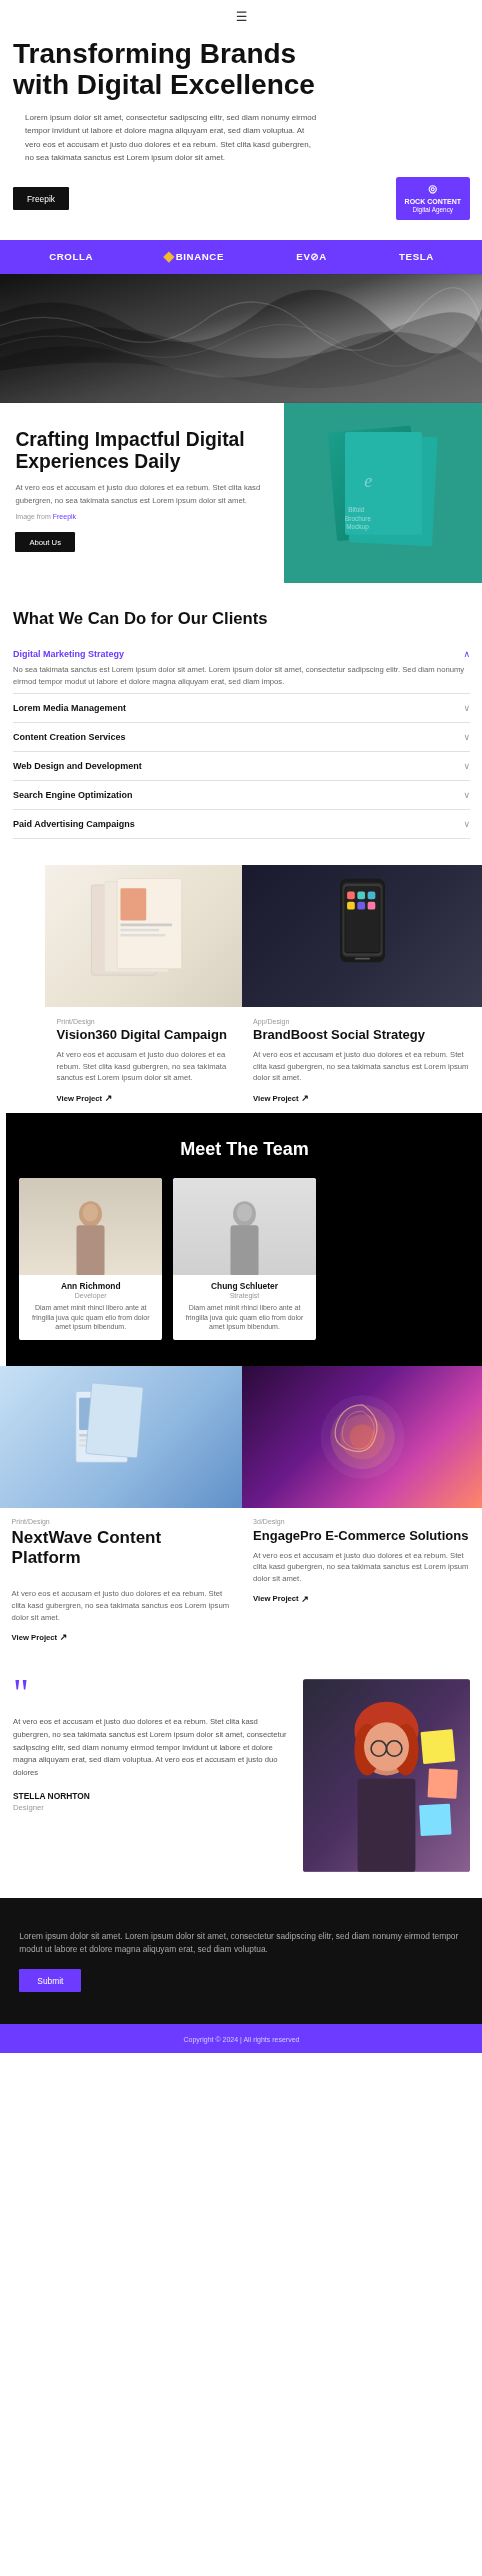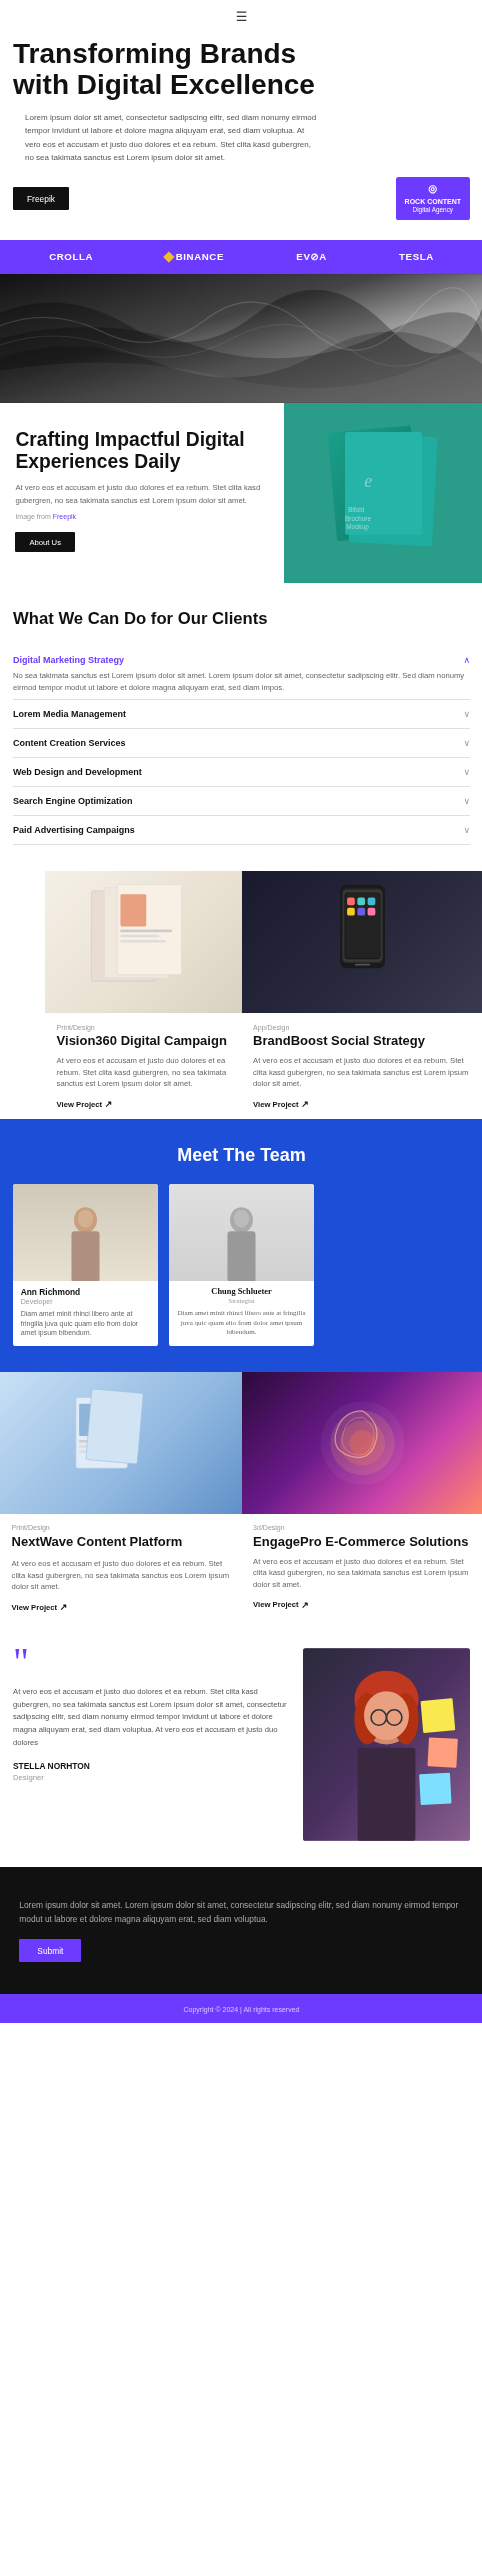--- a/index.html
+++ b/index.html
@@ -78,21 +78,21 @@
         <text x="70" y="110" font-size="28" fill="rgba(255,255,255,0.4)" font-style="italic" font-family="serif">e</text>
         <text x="45" y="150" font-size="10" fill="rgba(255,255,255,0.5)">Bifold</text>
         <text x="40" y="163" font-size="10" fill="rgba(255,255,255,0.5)">Brochure</text>
         <text x="42" y="176" font-size="10" fill="rgba(255,255,255,0.5)">Mockup</text>
       </svg>
     </div>
   </div>
 </section>
 
 <section style="padding:26px 13px; background:#fff;">
-  <h2 style="font-size:16.7px; font-weight:900; color:#111; margin-bottom:17px;">What We Can Do for Our Clients</h2>
+  <h2 style="font-size:16.7px; font-weight:900; color:#111; margin-bottom:11px;">What We Can Do for Our Clients</h2>
 
   <div style="border-bottom:0.6px solid #e0e0e0; padding:9px 0 6.4px;">
     <div style="display:flex; justify-content:space-between; align-items:center;">
       <span style="font-size:9px; font-weight:700; color:#6c3bff;">Digital Marketing Strategy</span>
       <span style="color:#6c3bff; font-size:9px;">∧</span>
     </div>
     <p style="font-size:7.7px; color:#666; line-height:1.5; margin-top:5.1px;">No sea takimata sanctus est Lorem ipsum dolor sit amet. Lorem ipsum dolor sit amet, consectetur sadipscing elitr. Sed diam nonumy eirmod tempor modut ut labore et dolore magna aliquyam erat, sed diam impos.</p>
   </div>
 
   <div style="border-bottom:0.6px solid #e0e0e0; padding:9px 0; display:flex; justify-content:space-between; align-items:center; cursor:pointer;">
@@ -167,41 +167,41 @@
       <h3 style="font-size:13px; font-weight:900; color:#111; margin-bottom:6.4px; line-height:1.2;">BrandBoost Social Strategy</h3>
       <p style="font-size:7.7px; color:#666; line-height:1.5; margin-bottom:7.7px;">At vero eos et accusam et justo duo dolores et ea rebum. Stet clita kasd gubergren, no sea takimata sanctus est Lorem ipsum dolor sit amet.</p>
       <a style="font-size:7.7px; color:#111; font-weight:700; text-decoration:none; cursor:pointer; display:inline-flex; align-items:center; gap:2.6px;">
         <span>View Project</span>
         <span style="font-size:9px;">↗</span>
       </a>
     </div>
   </div>
 </section>
 
-<section style="background:#1d4ed8; padding:26px 13px;">
+<section style="background:#000000; padding:26px 13px;margin-left:6px;">
   <h2 style="font-size:18px; font-weight:900; color:#fff; text-align:center; margin-bottom:18px;">Meet The Team</h2>
   <div style="display:grid; grid-template-columns:repeat(3,1fr); gap:10.3px;">
 
 
-    <div style="background:#fff; border-radius:2.6px; overflow:hidden; text-align:left;">
+    <div style="background:#fff; border-radius:2.6px; overflow:hidden; text-align:center;">
       <div style="width:100%; height:97px; background:linear-gradient(180deg, #d0c8b8 0%, #e8e0d0 100%); display:flex; align-items:flex-end; justify-content:center; overflow:hidden;">
         <svg width="51" height="84" viewBox="0 0 80 130">
           <ellipse cx="40" cy="35" rx="18" ry="20" fill="#c8a080"></ellipse>
           <rect x="18" y="53" width="44" height="80" rx="5" fill="#b09080"></rect>
           <ellipse cx="40" cy="33" rx="12" ry="14" fill="#d4b090"></ellipse>
         </svg>
       </div>
       <div style="padding:5.1px 7.7px 7.7px;">
         <div style="font-size:8.4px; font-weight:700; color:#111; margin-bottom:1.3px;">Ann Richmond</div>
         <div style="font-size:7px; color:#999; margin-bottom:3.9px;">Developer</div>
         <p style="font-size:7px; color:#666; line-height:1.4;">Diam amet minit rhinci libero ante at fringilla juva quic quam elio from dolor amet ipsum bibendum.</p>
       </div>
     </div>
 
-    <div style="background:#fff; border-radius:2.6px; overflow:hidden; text-align:center;font-family:Liberation Serif, serif;">
+    <div style="background:#fff; border-radius:2.6px; overflow:hidden; text-align:center;">
       <div style="width:100%; height:97px; background:linear-gradient(180deg, #e0e0e0 0%, #d0d0d0 100%); display:flex; align-items:flex-end; justify-content:center; overflow:hidden;">
         <svg width="51" height="84" viewBox="0 0 80 130">
           <ellipse cx="40" cy="35" rx="18" ry="20" fill="#aaa"></ellipse>
           <rect x="18" y="53" width="44" height="80" rx="5" fill="#999"></rect>
           <ellipse cx="40" cy="33" rx="12" ry="14" fill="#bbb"></ellipse>
         </svg>
       </div>
       <div style="padding:5.1px 7.7px 7.7px;">
         <div style="font-size:8.4px; font-weight:700; color:#111; margin-bottom:1.3px;">Chung Schlueter</div>
         <div style="font-size:7px; color:#999; margin-bottom:3.9px;">Strategist</div>
@@ -219,21 +219,21 @@
         <rect x="20" y="30" width="80" height="110" rx="3" fill="#e0ecf8" stroke="#b0c8e0" stroke-width="1"></rect>
         <rect x="25" y="40" width="70" height="50" rx="2" fill="#90b4d8"></rect>
         <rect x="25" y="96" width="70" height="4" rx="1" fill="#ccc"></rect>
         <rect x="25" y="104" width="50" height="4" rx="1" fill="#ddd"></rect>
         <rect x="25" y="112" width="60" height="4" rx="1" fill="#ddd"></rect>
         <rect x="40" y="20" width="80" height="110" rx="3" fill="#d0e4f4" stroke="#a0c0dc" stroke-width="1" transform="rotate(5 80 75)"></rect>
       </svg>
     </div>
     <div style="padding:10.3px 11.6px;">
       <div style="font-size:7px; color:#999; margin-bottom:2.6px;">Print/Design</div>
-      <h3 style="font-size:13px; font-weight:900; color:#111; margin-bottom:9px; line-height:1.2;">NextWave Content Platform</h3>
+      <h3 style="font-size:17px; font-weight:900; color:#111; margin-bottom:20px; line-height:1.2;">NextWave Content Platform</h3>
       <p style="font-size:7.7px; color:#666; line-height:1.5; margin-bottom:7.7px;">At vero eos et accusam et justo duo dolores et ea rebum. Stet clita kasd gubergren, no sea takimata sanctus eos Lorem ipsum dolor sit amet.</p>
       <a style="font-size:7.7px; color:#111; font-weight:700; text-decoration:none; cursor:pointer; display:inline-flex; align-items:center; gap:2.6px;">
         <span>View Project</span>
         <span style="font-size:9px;">↗</span>
       </a>
     </div>
   </div>
 
   <div style="width:50%;">
     <div style="width:100%; height:142px; background:linear-gradient(135deg, #2a0a3a 0%, #6a1a8a 40%, #cc44aa 70%, #ff8866 100%); display:flex; align-items:center; justify-content:center; overflow:hidden;">

